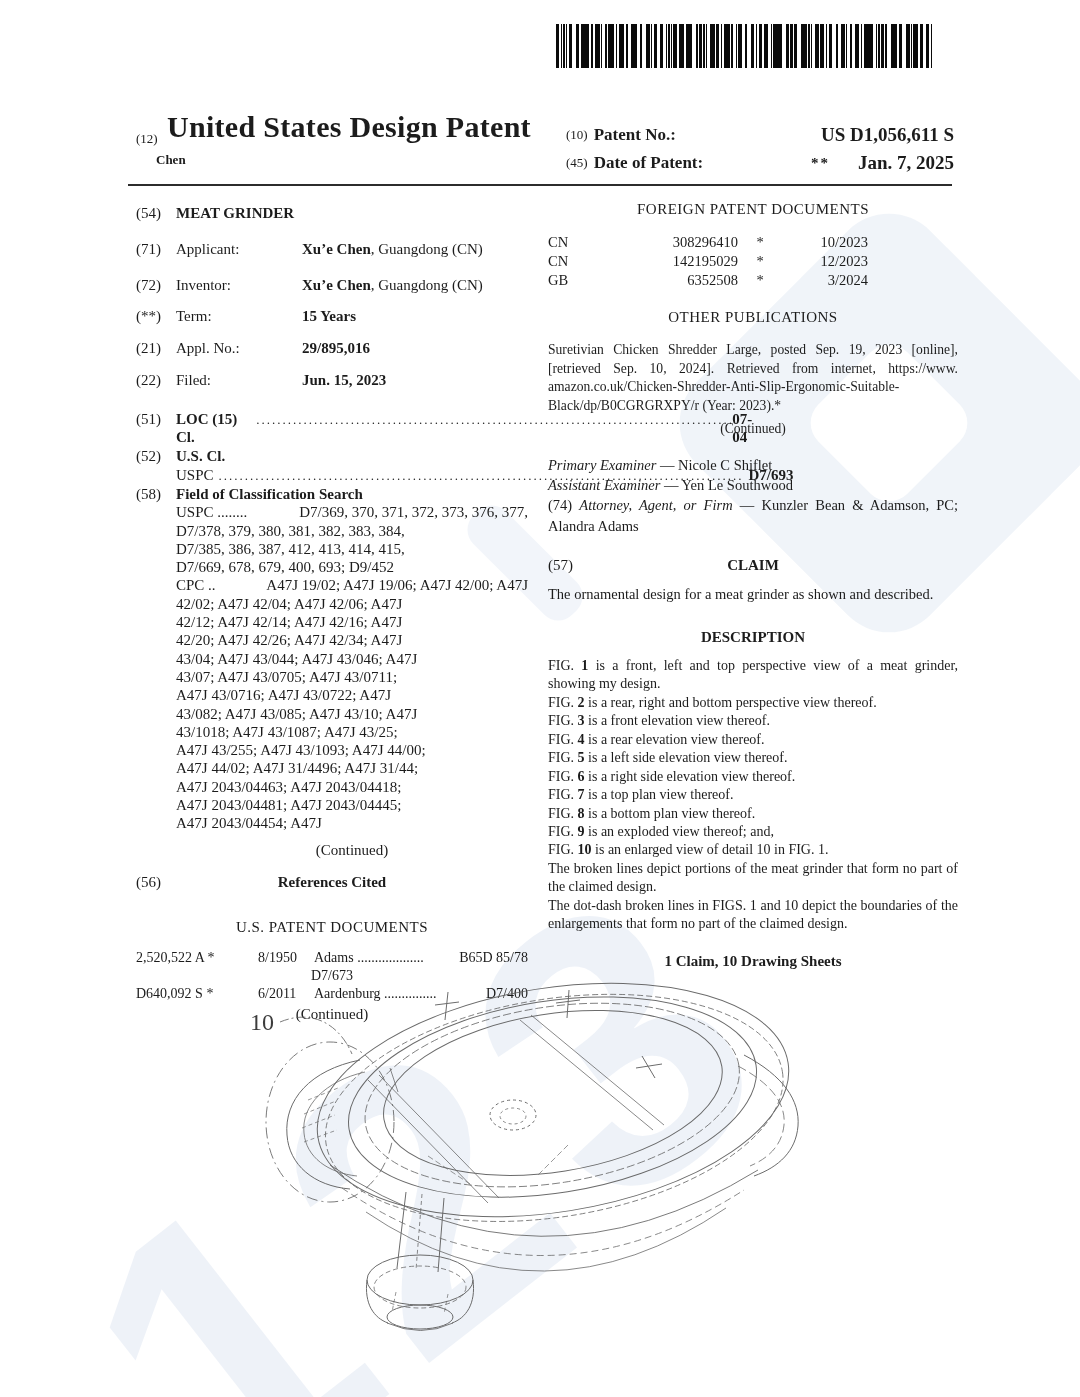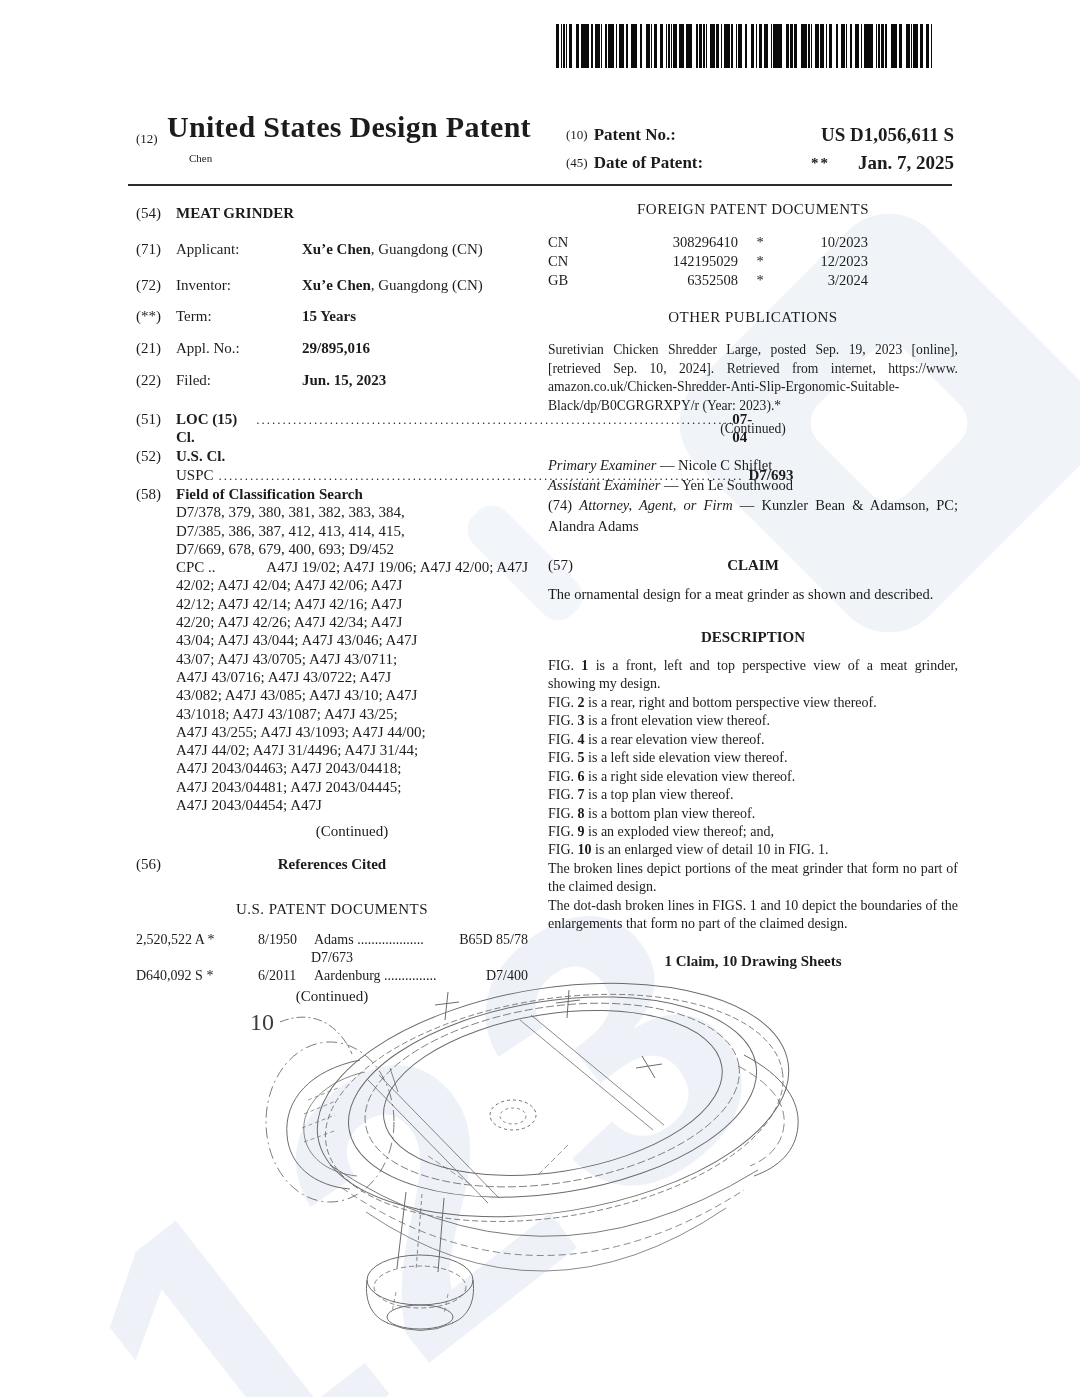--- a/index.html
+++ b/index.html
@@ -20,21 +20,21 @@
      background-image:
        repeating-linear-gradient(90deg,#0a0a0a 0 2px,transparent 2px 7px),
        repeating-linear-gradient(90deg,#0a0a0a 0 3px,transparent 3px 13px),
        repeating-linear-gradient(90deg,#0a0a0a 0 1px,transparent 1px 5px),
        repeating-linear-gradient(90deg,transparent 0 29px,#0a0a0a 29px 33px,transparent 33px 47px);}
   .barcode-text{position:absolute;left:556px;top:70px;width:376px;text-align:center;
      font-size:17px;letter-spacing:1px;}
   
   .hdr-num12{position:absolute;left:136px;top:131px;font-size:13px;}
   .hdr-title{position:absolute;left:167px;top:110px;font-size:30px;font-weight:bold;letter-spacing:.3px;}
-  .hdr-chen{position:absolute;left:189px;top:152px;font-size:11px;font-weight:normal;}
+  .hdr-chen{position:absolute;left:156px;top:152px;font-size:13px;font-weight:bold;}
   .hdr-right{position:absolute;left:566px;top:124px;width:388px;}
   .hdr-line{display:flex;align-items:center;margin-bottom:6px;}
   .hdr-fnum{font-size:13px;margin-right:6px;}
   .hdr-lbl{font-size:17px;font-weight:bold;}
   .hdr-spacer{flex:1;}
   .hdr-stars{font-size:15px;font-weight:bold;margin-right:28px;letter-spacing:2px;}
   .hdr-val{font-size:19px;font-weight:bold;}
   .hdr-rule{position:absolute;left:128px;top:184px;width:824px;height:2px;background:#2c2c2c;}
   
   .col-left{position:absolute;left:136px;top:204px;width:392px;font-size:15px;line-height:1.25;}
@@ -162,20 +162,24 @@
         <span class="leader">....................................................................................................</span>
         <span class="b">D7/693</span>
       </span>
     </div>
 
     <div class="row">
       <span class="fnum">(58)</span>
       <span class="b">Field of Classification Search</span>
     </div>
     <div style="margin-left:40px">
+      <div class="cls-first">
+        <span>USPC ........</span>
+        <span>D7/369, 370, 371, 372, 373, 376, 377,</span>
+      </div>
       <div class="cls-line">D7/378, 379, 380, 381, 382, 383, 384,</div>
       <div class="cls-line">D7/385, 386, 387, 412, 413, 414, 415,</div>
       <div class="cls-line">D7/669, 678, 679, 400, 693; D9/452</div>
       <div class="cls-first">
         <span>CPC ..</span>
         <span>A47J 19/02; A47J 19/06; A47J 42/00; A47J</span>
       </div>
       <div class="cls-line">42/02; A47J 42/04; A47J 42/06; A47J</div>
       <div class="cls-line">42/12; A47J 42/14; A47J 42/16; A47J</div>
       <div class="cls-line">42/20; A47J 42/26; A47J 42/34; A47J</div>

